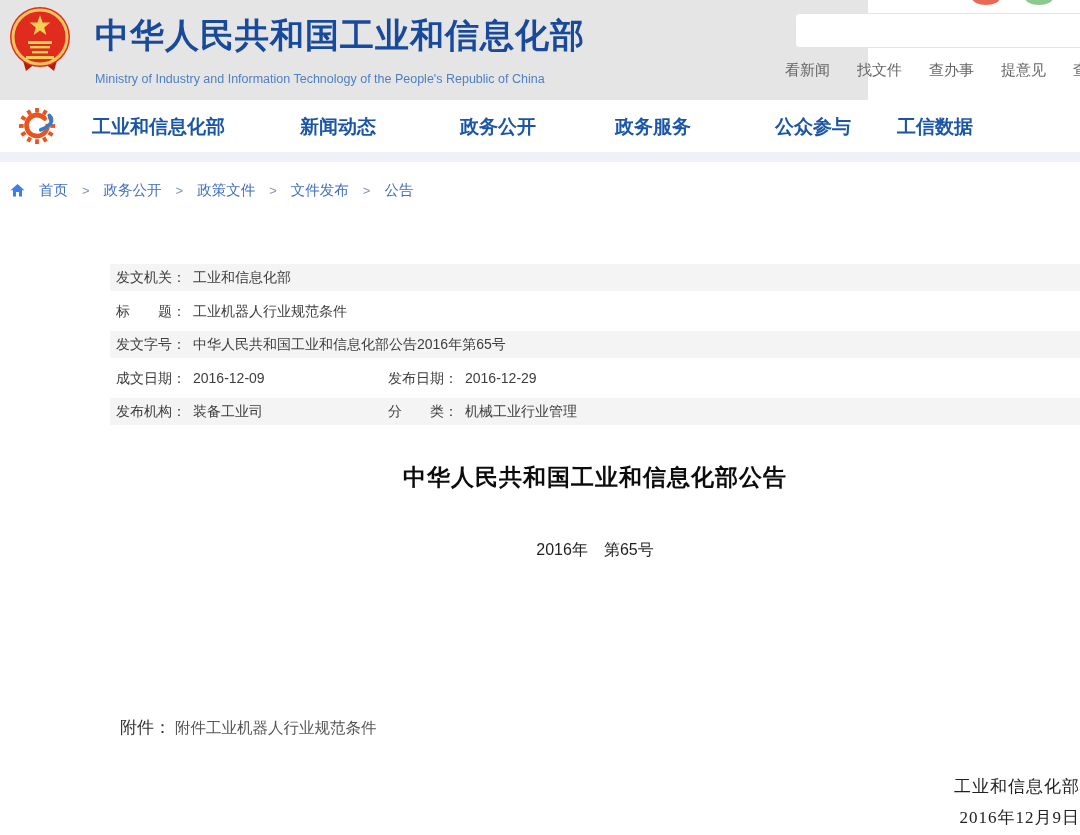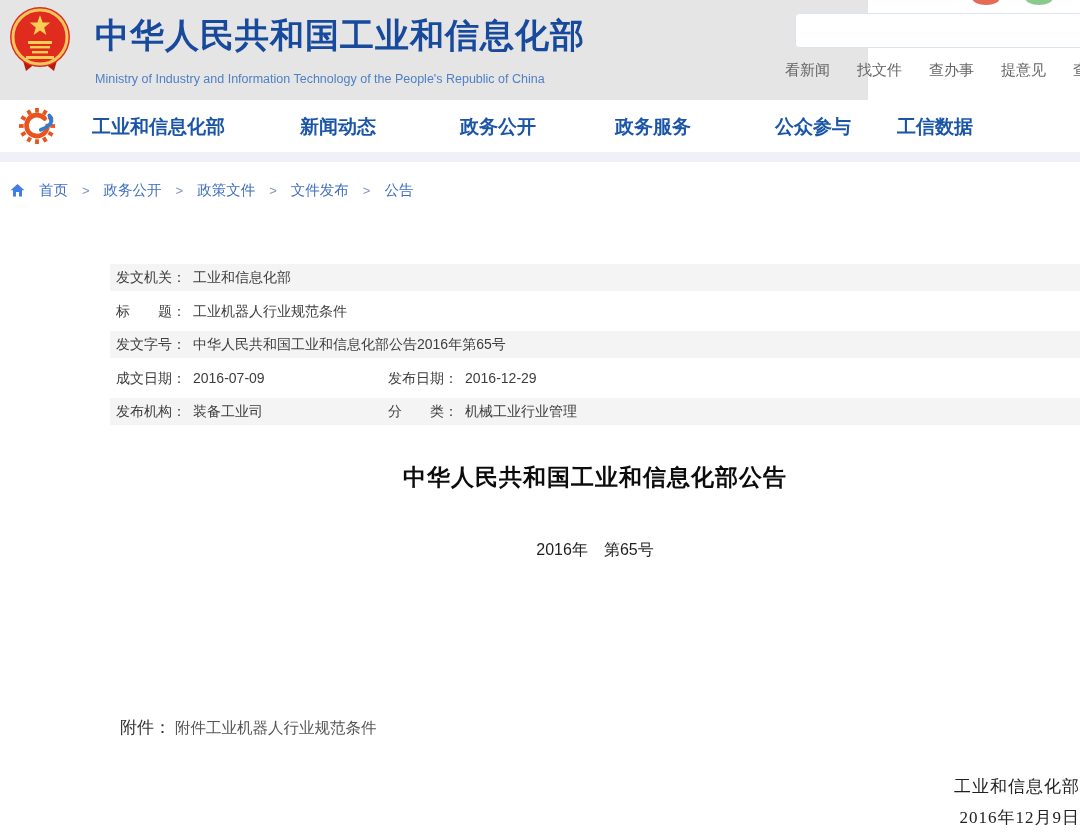--- a/index.html
+++ b/index.html
@@ -162,21 +162,21 @@
         <span class="tlabel">标　　题：</span><span>工业机器人行业规范条件</span>
       </div>
     </div>
     <div class="trow">
       <div class="tcell full">
         <span class="tlabel">发文字号：</span><span>中华人民共和国工业和信息化部公告2016年第65号</span>
       </div>
     </div>
     <div class="trow">
       <div class="tcell c1">
-        <span class="tlabel">成文日期：</span><span>2016-07-09</span>
+        <span class="tlabel">成文日期：</span><span>2016-12-09</span>
       </div>
       <div class="tcell full">
         <span class="tlabel">发布日期：</span><span>2016-12-29</span>
       </div>
     </div>
     <div class="trow">
       <div class="tcell c1">
         <span class="tlabel">发布机构：</span><span>装备工业司</span>
       </div>
       <div class="tcell full">

